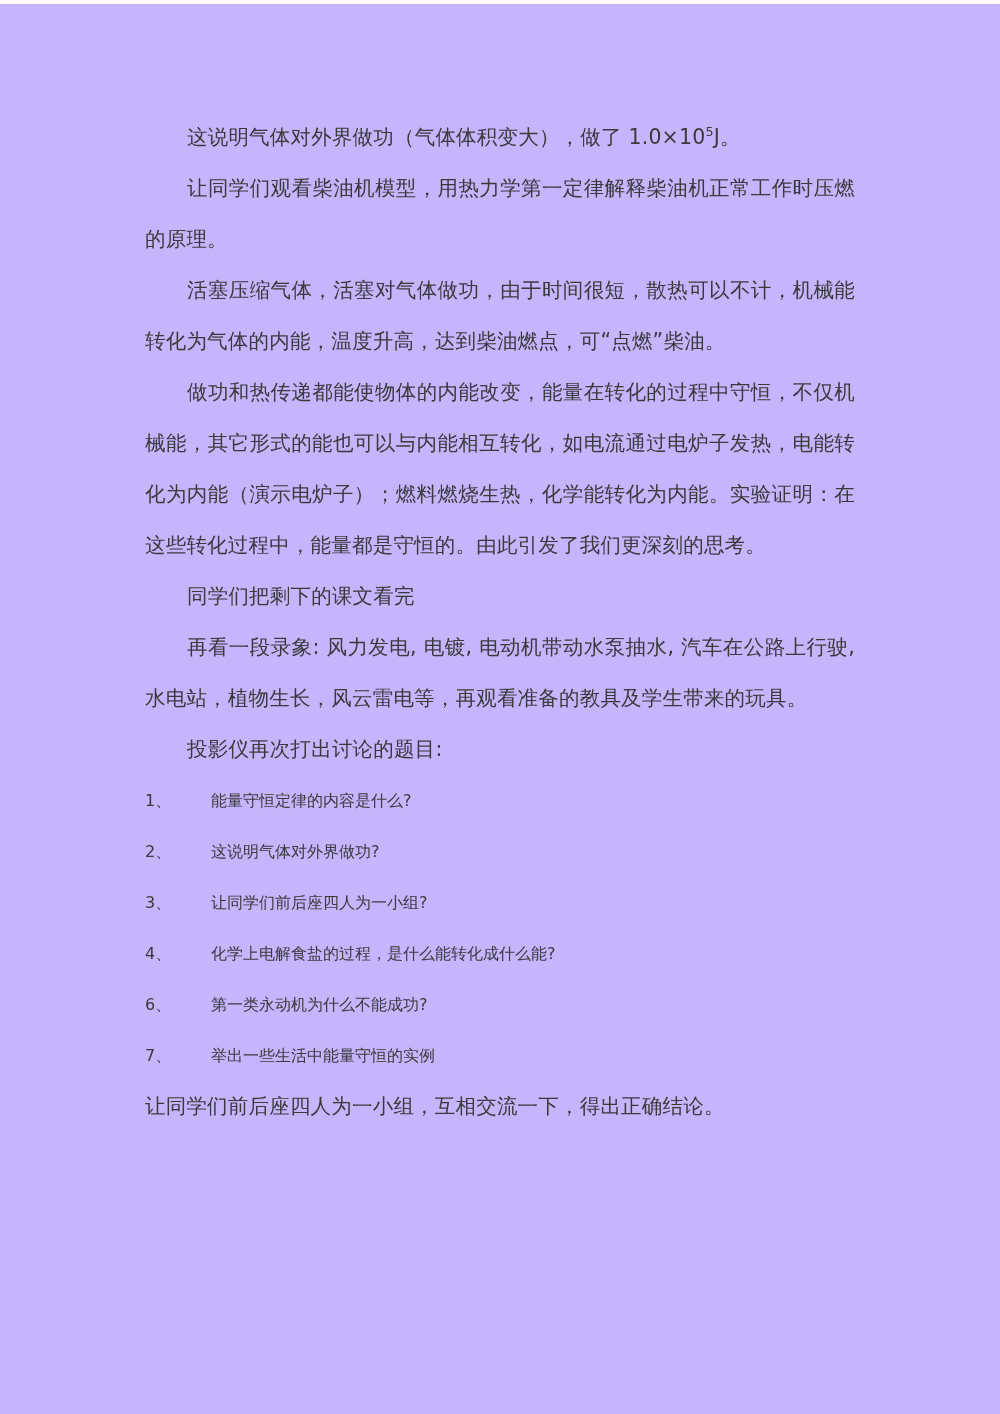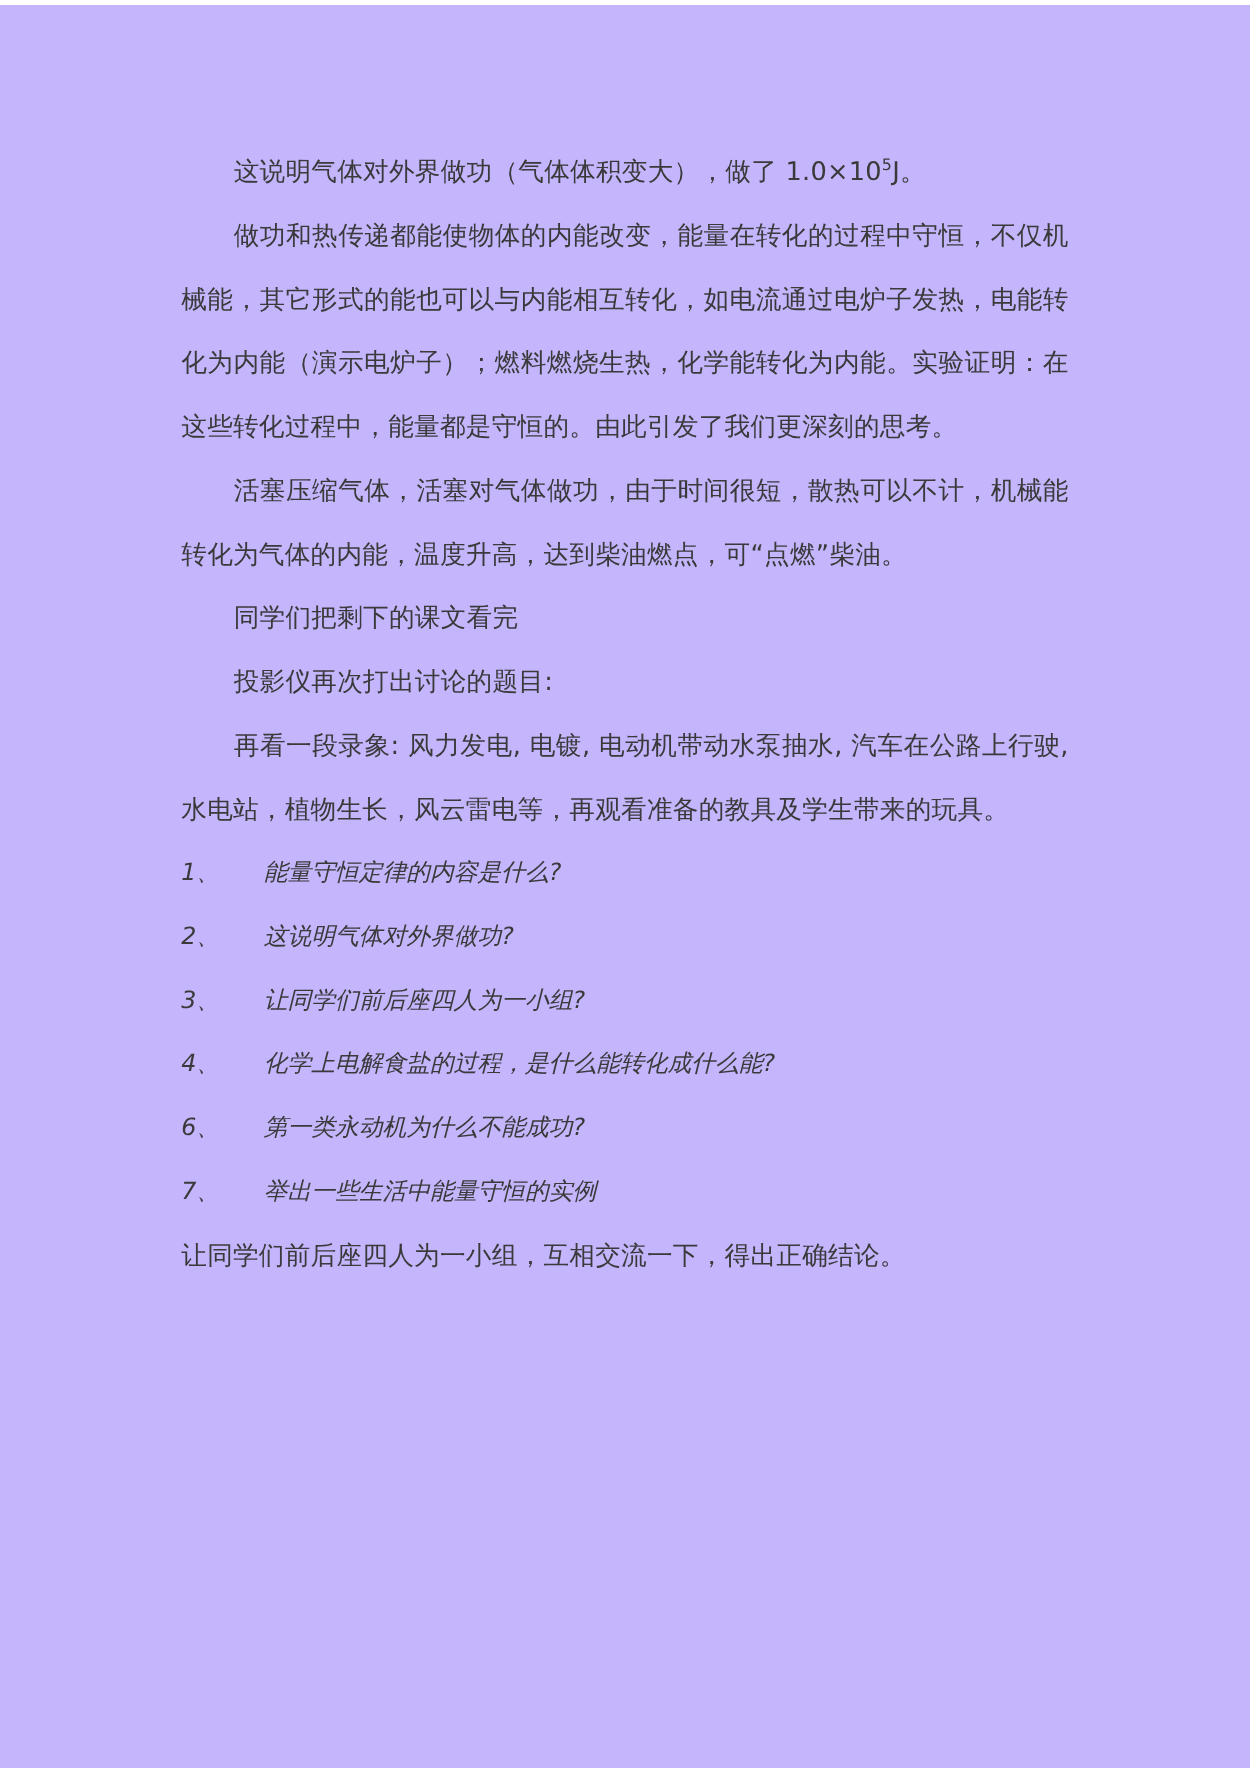--- a/index.html
+++ b/index.html
@@ -44,55 +44,55 @@
     vertical-align: super;
     line-height: 0;
   }
   .list {
     margin: 0;
     padding: 0;
     list-style: none;
   }
   .list-item {
     font-family: "DejaVu Sans", "Liberation Sans", sans-serif;
-    font-size: 19px;
+    font-size: 16px;
     line-height: 51px;
     color: #3a3a3a;
     margin: 0;
     display: block;
     white-space: nowrap;
-    font-style: italic;
   }
   .list-num {
     display: inline-block;
     width: 66px;
     font-family: "DejaVu Sans", "Liberation Sans", sans-serif;
   }
   .list-text {
     display: inline;
   }
 </style>
 </head>
 <body>
 
 <div class="page">
   <div class="content">
 
     <p class="para indent"><span>这说明气体对外界做功（气体体积变大），做了 1.0×10</span><sup class="sup">5</sup><span>J。</span></p>
 
+    <p class="para indent">让同学们观看柴油机模型，用热力学第一定律解释柴油机正常工作时压燃的原理。</p>
+
+    <p class="para indent">活塞压缩气体，活塞对气体做功，由于时间很短，散热可以不计，机械能转化为气体的内能，温度升高，达到柴油燃点，可“点燃”柴油。</p>
 
     <p class="para indent">做功和热传递都能使物体的内能改变，能量在转化的过程中守恒，不仅机械能，其它形式的能也可以与内能相互转化，如电流通过电炉子发热，电能转化为内能（演示电炉子）；燃料燃烧生热，化学能转化为内能。实验证明：在这些转化过程中，能量都是守恒的。由此引发了我们更深刻的思考。</p>
 
-    <p class="para indent">活塞压缩气体，活塞对气体做功，由于时间很短，散热可以不计，机械能转化为气体的内能，温度升高，达到柴油燃点，可“点燃”柴油。</p>
-
     <p class="para indent">同学们把剩下的课文看完</p>
 
+    <p class="para indent">再看一段录象: 风力发电, 电镀, 电动机带动水泵抽水, 汽车在公路上行驶, 水电站，植物生长，风云雷电等，再观看准备的教具及学生带来的玩具。</p>
+
     <p class="para indent">投影仪再次打出讨论的题目:</p>
-
-    <p class="para indent">再看一段录象: 风力发电, 电镀, 电动机带动水泵抽水, 汽车在公路上行驶, 水电站，植物生长，风云雷电等，再观看准备的教具及学生带来的玩具。</p>
 
     <div class="list">
       <div class="list-item"><span class="list-num">1、</span><span class="list-text">能量守恒定律的内容是什么?</span></div>
       <div class="list-item"><span class="list-num">2、</span><span class="list-text">这说明气体对外界做功?</span></div>
       <div class="list-item"><span class="list-num">3、</span><span class="list-text">让同学们前后座四人为一小组?</span></div>
       <div class="list-item"><span class="list-num">4、</span><span class="list-text">化学上电解食盐的过程，是什么能转化成什么能?</span></div>
       <div class="list-item"><span class="list-num">6、</span><span class="list-text">第一类永动机为什么不能成功?</span></div>
       <div class="list-item"><span class="list-num">7、</span><span class="list-text">举出一些生活中能量守恒的实例</span></div>
     </div>
 

